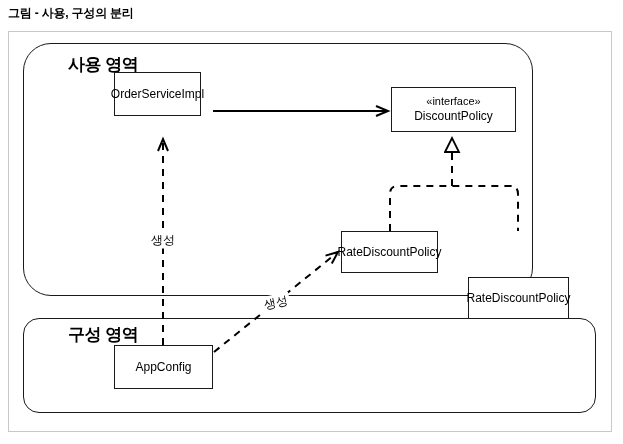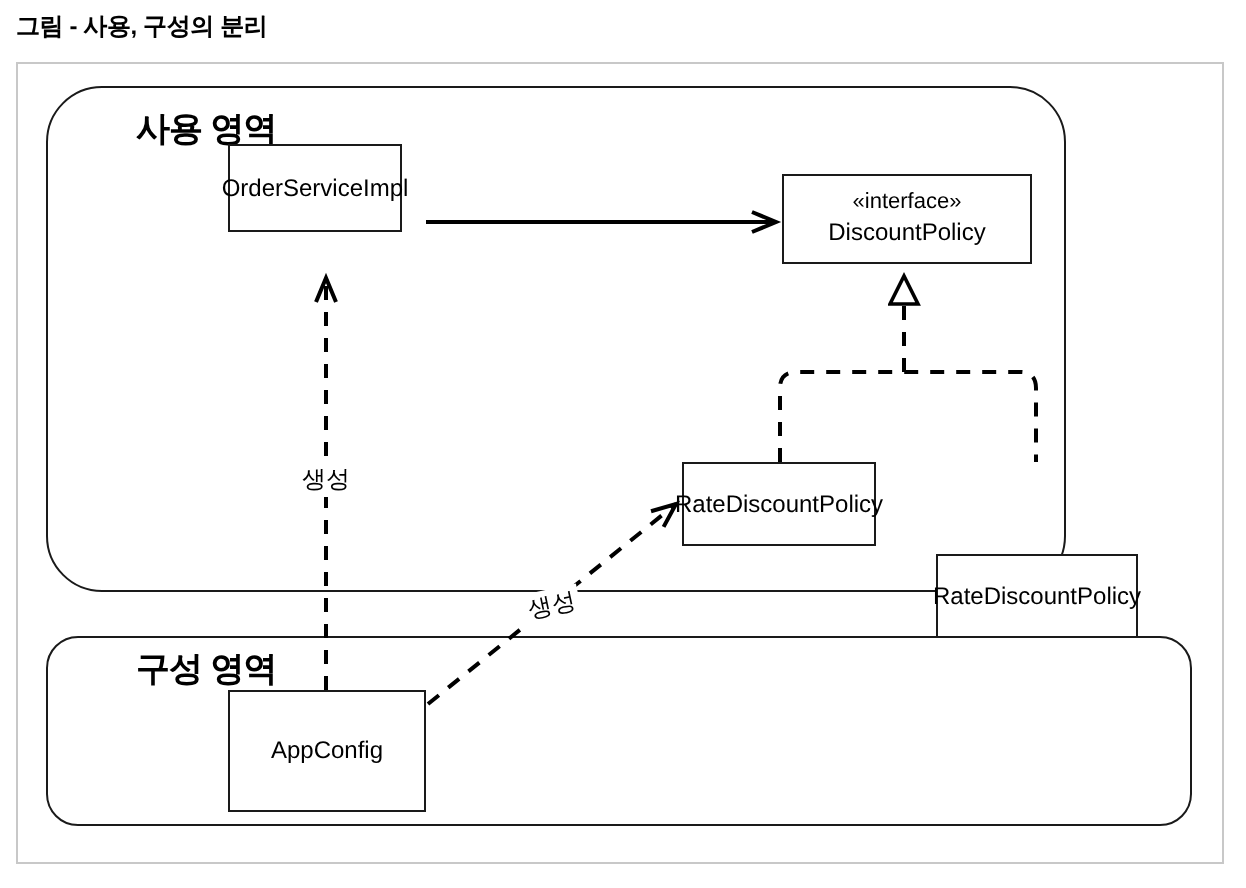--- a/index.html
+++ b/index.html
@@ -84,21 +84,21 @@
     justify-content: center;
     font-size: 12px;
     text-align: center;
     z-index: 2;
     line-height: 1.25;
   }
   .node-order    { left: 114px; top: 72px;  width: 87px;  height: 44px; }
   .node-discount { left: 391px; top: 87px;  width: 125px; height: 45px; }
   .node-fix      { left: 341px; top: 231px; width: 97px;  height: 42px; }
   .node-rate     { left: 468px; top: 231px; width: 101px; height: 42px; margin-top: 46px; }
-  .node-app      { left: 114px; top: 345px; width: 99px;  height: 61px; }
+  .node-app      { left: 114px; top: 345px; width: 99px;  height: 44px; }
   .stereotype { font-size: 11px; font-weight: normal; }
   .node-name-bold { font-weight: normal; }
 
   .edge-label {
     position: absolute;
     font-size: 12px;
     background: #ffffff;
     padding: 0 2px;
     z-index: 2;
     white-space: nowrap;

